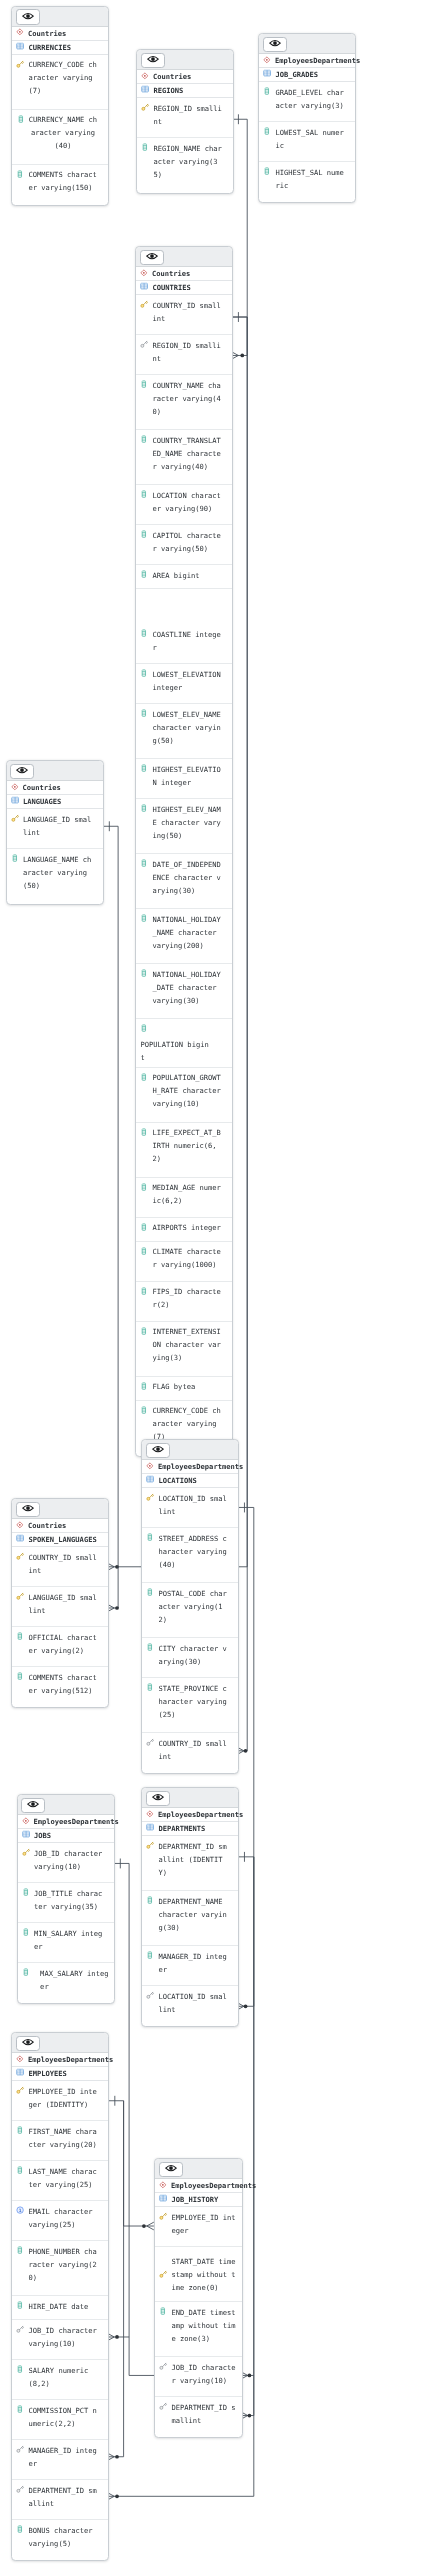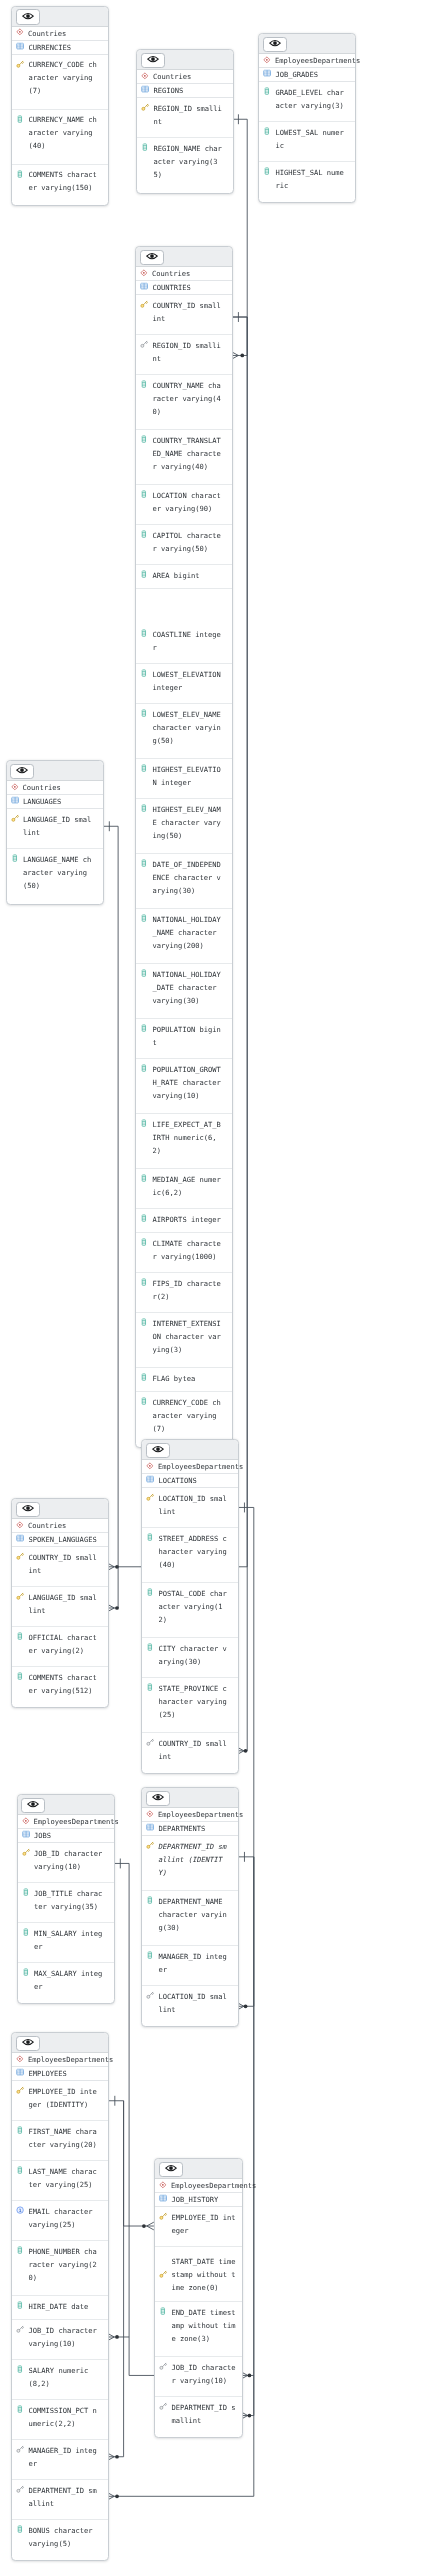--- a/index.html
+++ b/index.html
@@ -6,21 +6,21 @@
   #canvas{position:relative;width:423px;height:2576px;background:#ffffff;overflow:hidden;
           font-family:"DejaVu Sans Mono","Liberation Mono",monospace;}
   #wires{position:absolute;left:0;top:0;z-index:0;}
   .tbox{position:absolute;z-index:1;background:#ffffff;border:0.5px solid #c9ced3;border-radius:4.4px;
         box-shadow:0 0.5px 2.2px rgba(40,50,60,.14);overflow:visible;}
   .thead{background:#eceef0;border-bottom:0.5px solid #d4d8db;border-radius:4.4px 4.4px 0 0;
          padding:2.7px 3.8px;height:20px;box-sizing:border-box;}
   .eyebtn{display:inline-flex;align-items:center;justify-content:center;background:#ffffff;
           border:0.5px solid #b9bfc5;border-radius:3.3px;padding:1.6px 5px;cursor:pointer;}
   .nrow{display:flex;align-items:center;gap:3.8px;padding:2.2px 4.4px;border-bottom:0.5px solid #e2e5e8;
-        height:14px;box-sizing:border-box;white-space:nowrap;}
+        height:14px;box-sizing:border-box;white-space:nowrap;font-weight:bold;}
   .nrow .nm{font-size:7.1px;color:#2e3338;}
   .crow{display:flex;align-items:flex-start;gap:3.3px;padding:3.8px 4.4px 2.7px 4.4px;
         border-bottom:0.5px solid #e7eaec;box-sizing:border-box;}
   .crow:last-child{border-bottom:none;}
   .crow .ic{flex:0 0 8.8px;padding-top:1.6px;}
   .crow .txt{width:69px;font-size:7.1px;line-height:13px;color:#2e3338;
              word-break:break-all;white-space:normal;}
 </style>
 </head>
 <body>
@@ -91,21 +91,21 @@
           </svg></span>
         <span class="nm">CURRENCIES</span>
       </div>
       <div class="crow" style="min-height: 55px;">
         <span class="ic"><svg width="8.2" height="8.2" viewBox="0 0 16 16">
             <circle cx="4.6" cy="11.4" r="2.9" fill="#ffe08a" stroke="#c29b26" stroke-width="1.3"></circle>
             <path d="M6.8 9.2 L13.6 2.4 M11 5 L12.8 6.8 M12.9 3.1 L14.6 4.8" stroke="#c29b26" stroke-width="1.5" fill="none" stroke-linecap="round"></path>
           </svg></span>
         <span class="txt">CURRENCY_CODE character varying(7)</span>
       </div>
-      <div class="crow" style="min-height: 55px;">
+      <div class="crow" style="min-height: 55px; text-align: center;">
         <span class="ic"><svg width="7.7" height="8.2" viewBox="0 0 16 16">
             <rect x="4.5" y="1.3" width="7" height="13.4" rx="1.4" fill="#ffffff" stroke="#2ba58e" stroke-width="1.3"></rect>
             <rect x="4.9" y="1.7" width="6.2" height="2.8" fill="#bfe8de"></rect>
             <path d="M4.5 4.7 H11.5 M4.5 8 H11.5 M4.5 11.3 H11.5" stroke="#2ba58e" stroke-width="1" fill="none"></path>
           </svg></span>
         <span class="txt">CURRENCY_NAME character varying(40)</span>
       </div>
       <div class="crow" style="min-height: 40px;">
         <span class="ic"><svg width="7.7" height="8.2" viewBox="0 0 16 16">
             <rect x="4.5" y="1.3" width="7" height="13.4" rx="1.4" fill="#ffffff" stroke="#2ba58e" stroke-width="1.3"></rect>
@@ -336,21 +336,21 @@
         <span class="txt">NATIONAL_HOLIDAY_NAME character varying(200)</span>
       </div>
       <div class="crow" style="min-height: 55px;">
         <span class="ic"><svg width="7.7" height="8.2" viewBox="0 0 16 16">
             <rect x="4.5" y="1.3" width="7" height="13.4" rx="1.4" fill="#ffffff" stroke="#2ba58e" stroke-width="1.3"></rect>
             <rect x="4.9" y="1.7" width="6.2" height="2.8" fill="#bfe8de"></rect>
             <path d="M4.5 4.7 H11.5 M4.5 8 H11.5 M4.5 11.3 H11.5" stroke="#2ba58e" stroke-width="1" fill="none"></path>
           </svg></span>
         <span class="txt">NATIONAL_HOLIDAY_DATE character varying(30)</span>
       </div>
-      <div class="crow" style="min-height: 40px;">
+      <div class="crow" style="min-height: 40px; flex-direction: column;">
         <span class="ic"><svg width="7.7" height="8.2" viewBox="0 0 16 16">
             <rect x="4.5" y="1.3" width="7" height="13.4" rx="1.4" fill="#ffffff" stroke="#2ba58e" stroke-width="1.3"></rect>
             <rect x="4.9" y="1.7" width="6.2" height="2.8" fill="#bfe8de"></rect>
             <path d="M4.5 4.7 H11.5 M4.5 8 H11.5 M4.5 11.3 H11.5" stroke="#2ba58e" stroke-width="1" fill="none"></path>
           </svg></span>
         <span class="txt">POPULATION bigint</span>
       </div>
       <div class="crow" style="min-height: 55px;">
         <span class="ic"><svg width="7.7" height="8.2" viewBox="0 0 16 16">
             <rect x="4.5" y="1.3" width="7" height="13.4" rx="1.4" fill="#ffffff" stroke="#2ba58e" stroke-width="1.3"></rect>
@@ -603,21 +603,21 @@
       </div>
       <div class="nrow">
         <span><svg width="8.2" height="8.2" viewBox="0 0 16 16">
             <rect x="1.5" y="2.5" width="13" height="11" rx="1.5" fill="#ffffff" stroke="#4b8fd5" stroke-width="1.3"></rect>
             <path d="M1.5 5.8 H14.5" stroke="#4b8fd5" stroke-width="1.1"></path>
             <rect x="1.8" y="2.8" width="12.4" height="2.8" fill="#c9dff4"></rect>
             <path d="M8 2.5 V13.5 M1.5 9.6 H14.5" stroke="#4b8fd5" stroke-width="1.1" fill="none"></path>
           </svg></span>
         <span class="nm">DEPARTMENTS</span>
       </div>
-      <div class="crow" style="min-height: 55px; font-style: italic;">
+      <div class="crow" style="min-height: 55px;">
         <span class="ic"><svg width="8.2" height="8.2" viewBox="0 0 16 16">
             <circle cx="4.6" cy="11.4" r="2.9" fill="#ffe08a" stroke="#c29b26" stroke-width="1.3"></circle>
             <path d="M6.8 9.2 L13.6 2.4 M11 5 L12.8 6.8 M12.9 3.1 L14.6 4.8" stroke="#c29b26" stroke-width="1.5" fill="none" stroke-linecap="round"></path>
           </svg></span>
         <span class="txt">DEPARTMENT_ID smallint (IDENTITY)</span>
       </div>
       <div class="crow" style="min-height: 55px;">
         <span class="ic"><svg width="7.7" height="8.2" viewBox="0 0 16 16">
             <rect x="4.5" y="1.3" width="7" height="13.4" rx="1.4" fill="#ffffff" stroke="#2ba58e" stroke-width="1.3"></rect>
             <rect x="4.9" y="1.7" width="6.2" height="2.8" fill="#bfe8de"></rect>
@@ -680,21 +680,21 @@
         <span class="txt">JOB_TITLE character varying(35)</span>
       </div>
       <div class="crow" style="min-height: 40px;">
         <span class="ic"><svg width="7.7" height="8.2" viewBox="0 0 16 16">
             <rect x="4.5" y="1.3" width="7" height="13.4" rx="1.4" fill="#ffffff" stroke="#2ba58e" stroke-width="1.3"></rect>
             <rect x="4.9" y="1.7" width="6.2" height="2.8" fill="#bfe8de"></rect>
             <path d="M4.5 4.7 H11.5 M4.5 8 H11.5 M4.5 11.3 H11.5" stroke="#2ba58e" stroke-width="1" fill="none"></path>
           </svg></span>
         <span class="txt">MIN_SALARY integer</span>
       </div>
-      <div class="crow" style="min-height: 40px;">
+      <div class="crow" style="min-height: 40px; justify-content: space-between;">
         <span class="ic"><svg width="7.7" height="8.2" viewBox="0 0 16 16">
             <rect x="4.5" y="1.3" width="7" height="13.4" rx="1.4" fill="#ffffff" stroke="#2ba58e" stroke-width="1.3"></rect>
             <rect x="4.9" y="1.7" width="6.2" height="2.8" fill="#bfe8de"></rect>
             <path d="M4.5 4.7 H11.5 M4.5 8 H11.5 M4.5 11.3 H11.5" stroke="#2ba58e" stroke-width="1" fill="none"></path>
           </svg></span>
         <span class="txt">MAX_SALARY integer</span>
       </div>
     </div>
     <div class="tbox" style="left: 11px; top: 2032px; width: 96px;">
       <div class="thead"><span class="eyebtn">

